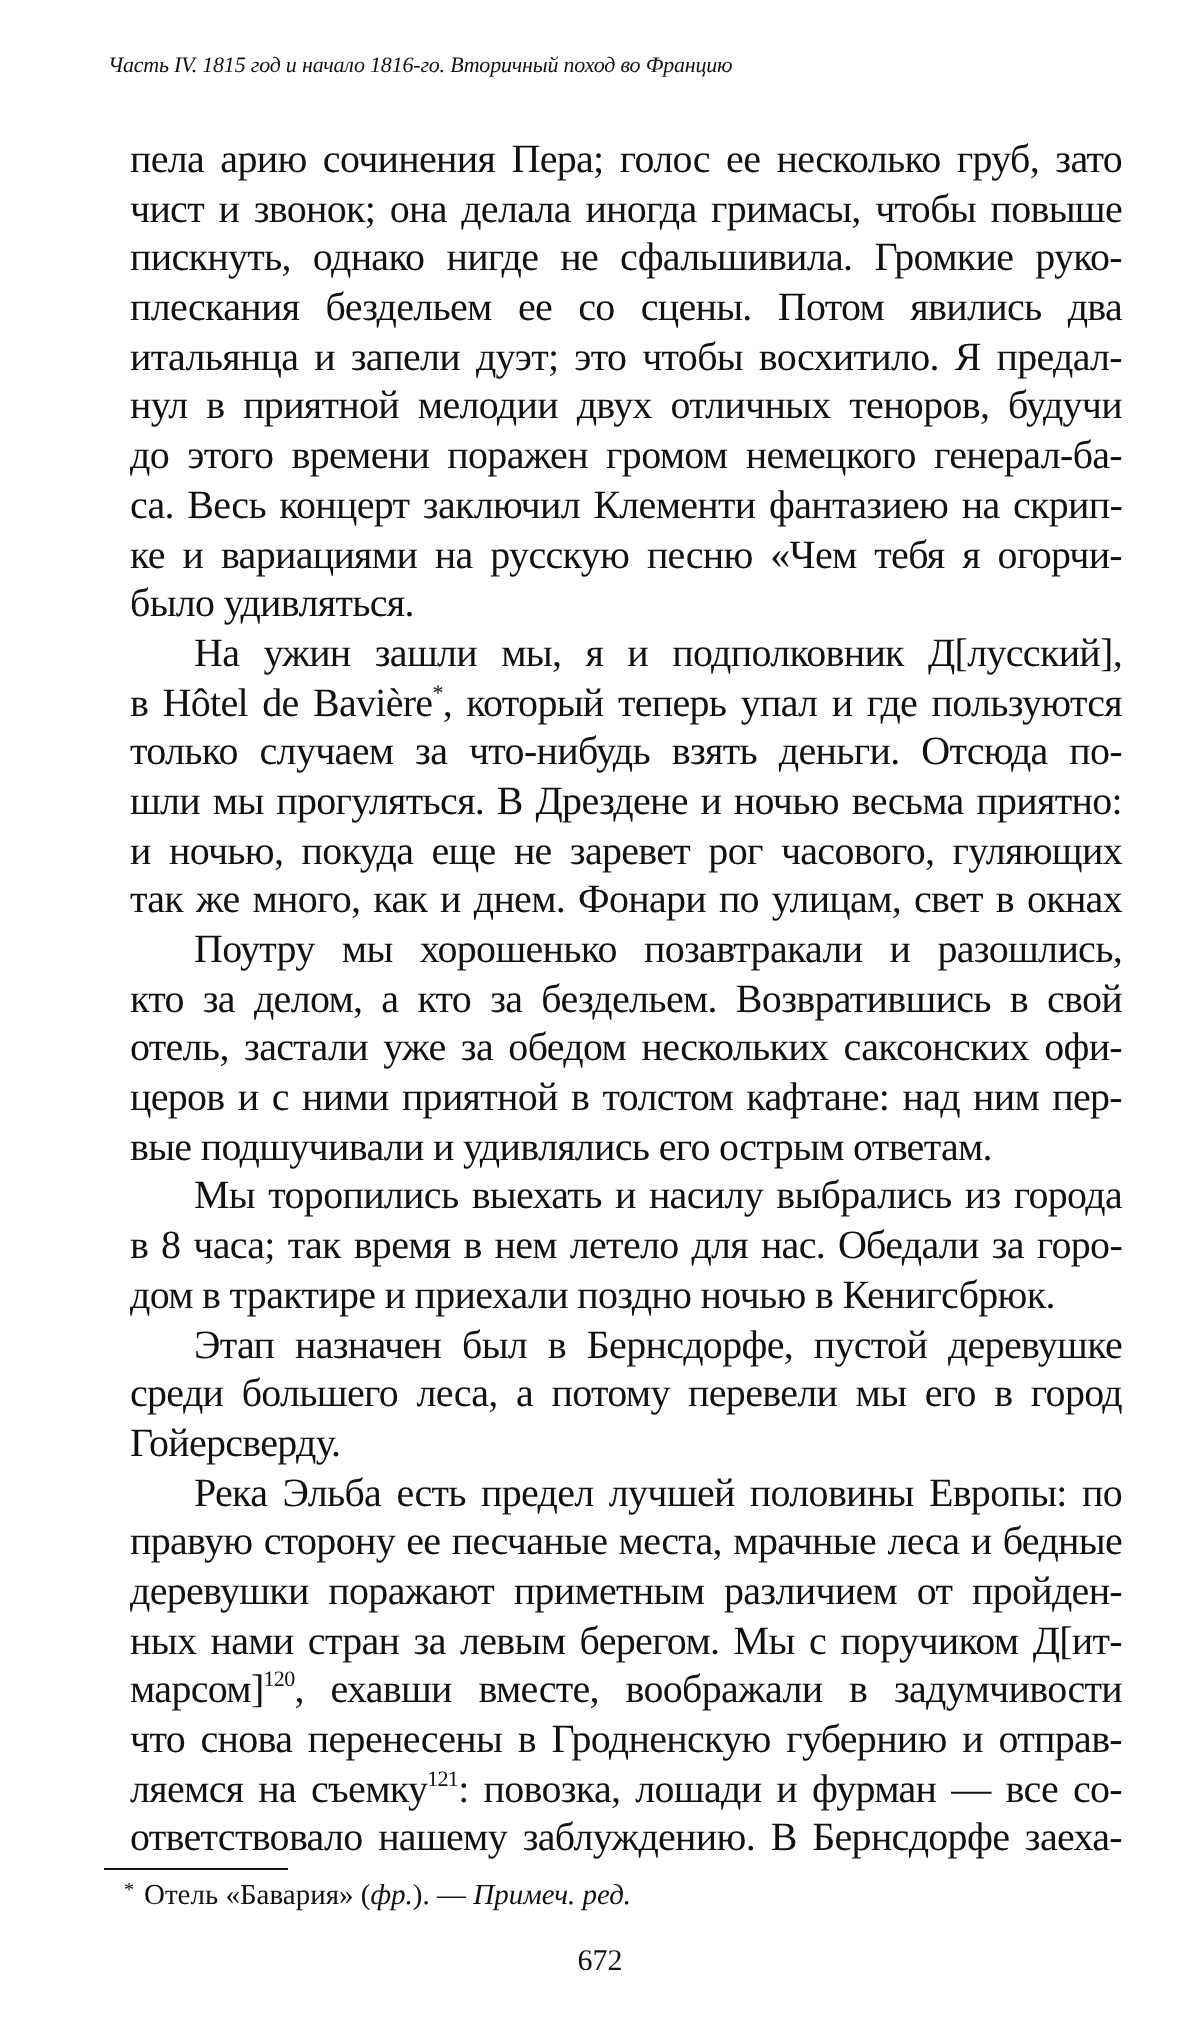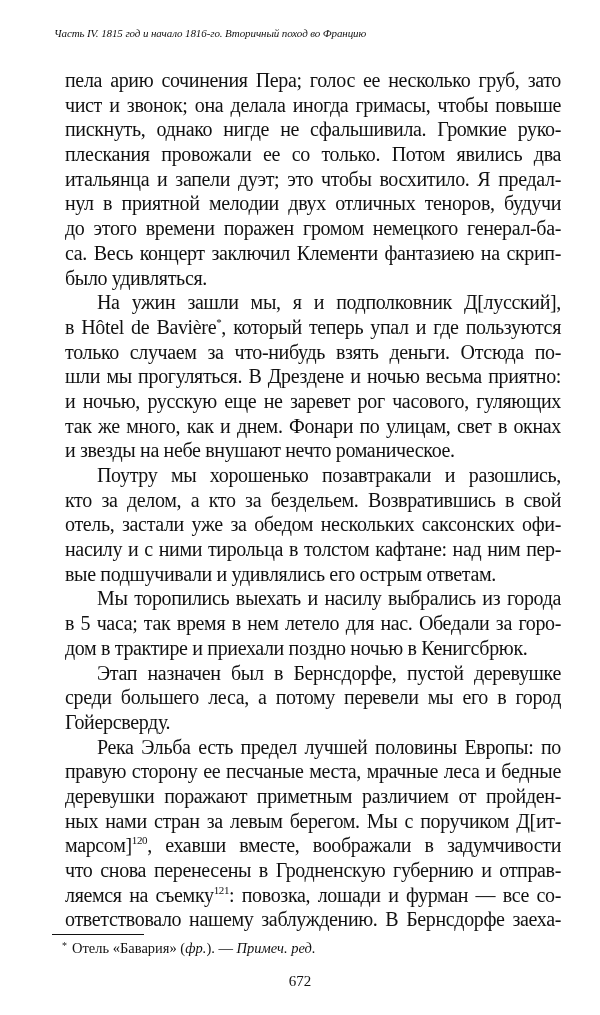--- a/index.html
+++ b/index.html
@@ -84,40 +84,40 @@
   </style>
 </head>
 <body>
 
 <div class="running-head">Часть IV. 1815 год и начало 1816-го. Вторичный поход во Францию</div>
 
 <div class="body-text">
   <span class="line">пела арию сочинения Пера; голос ее несколько груб, зато</span>
   <span class="line">чист и звонок; она делала иногда гримасы, чтобы повыше</span>
   <span class="line">пискнуть, однако нигде не сфальшивила. Громкие руко-</span>
-  <span class="line">плескания провожали ее со только. Потом явились два</span>
+  <span class="line">плескания бездельем ее со сцены. Потом явились два</span>
   <span class="line">итальянца и запели дуэт; это чтобы восхитило. Я предал-</span>
   <span class="line">нул в приятной мелодии двух отличных теноров, будучи</span>
   <span class="line">до этого времени поражен громом немецкого генерал-ба-</span>
   <span class="line">са. Весь концерт заключил Клементи фантазиею на скрип-</span>
+  <span class="line">ке и вариациями на русскую песню «Чем тебя я огорчи-</span>
   <span class="line last">было удивляться.</span>
   <span class="line indent">На ужин зашли мы, я и подполковник Д[лусский],</span>
   <span class="line"><span>в Hôtel de Bavière</span><sup>*</sup><span>, который теперь упал и где пользуются</span></span>
   <span class="line">только случаем за что-нибудь взять деньги. Отсюда по-</span>
   <span class="line">шли мы прогуляться. В Дрездене и ночью весьма приятно:</span>
-  <span class="line">и ночью, русскую еще не заревет рог часового, гуляющих</span>
+  <span class="line">и ночью, покуда еще не заревет рог часового, гуляющих</span>
   <span class="line">так же много, как и днем. Фонари по улицам, свет в окнах</span>
-  <span class="line last">и звезды на небе внушают нечто романическое.</span>
   <span class="line indent">Поутру мы хорошенько позавтракали и разошлись,</span>
   <span class="line">кто за делом, а кто за бездельем. Возвратившись в свой</span>
   <span class="line">отель, застали уже за обедом нескольких саксонских офи-</span>
-  <span class="line">насилу и с ними тирольца в толстом кафтане: над ним пер-</span>
+  <span class="line">церов и с ними приятной в толстом кафтане: над ним пер-</span>
   <span class="line last">вые подшучивали и удивлялись его острым ответам.</span>
   <span class="line indent">Мы торопились выехать и насилу выбрались из города</span>
-  <span class="line">в 5 часа; так время в нем летело для нас. Обедали за горо-</span>
+  <span class="line">в 8 часа; так время в нем летело для нас. Обедали за горо-</span>
   <span class="line last">дом в трактире и приехали поздно ночью в Кенигсбрюк.</span>
   <span class="line indent">Этап назначен был в Бернсдорфе, пустой деревушке</span>
   <span class="line">среди большего леса, а потому перевели мы его в город</span>
   <span class="line last">Гойерсверду.</span>
   <span class="line indent">Река Эльба есть предел лучшей половины Европы: по</span>
   <span class="line">правую сторону ее песчаные места, мрачные леса и бедные</span>
   <span class="line">деревушки поражают приметным различием от пройден-</span>
   <span class="line">ных нами стран за левым берегом. Мы с поручиком Д[ит-</span>
   <span class="line"><span>марсом]</span><sup>120</sup><span>, ехавши вместе, воображали в задумчивости</span></span>
   <span class="line">что снова перенесены в Гродненскую губернию и отправ-</span>

